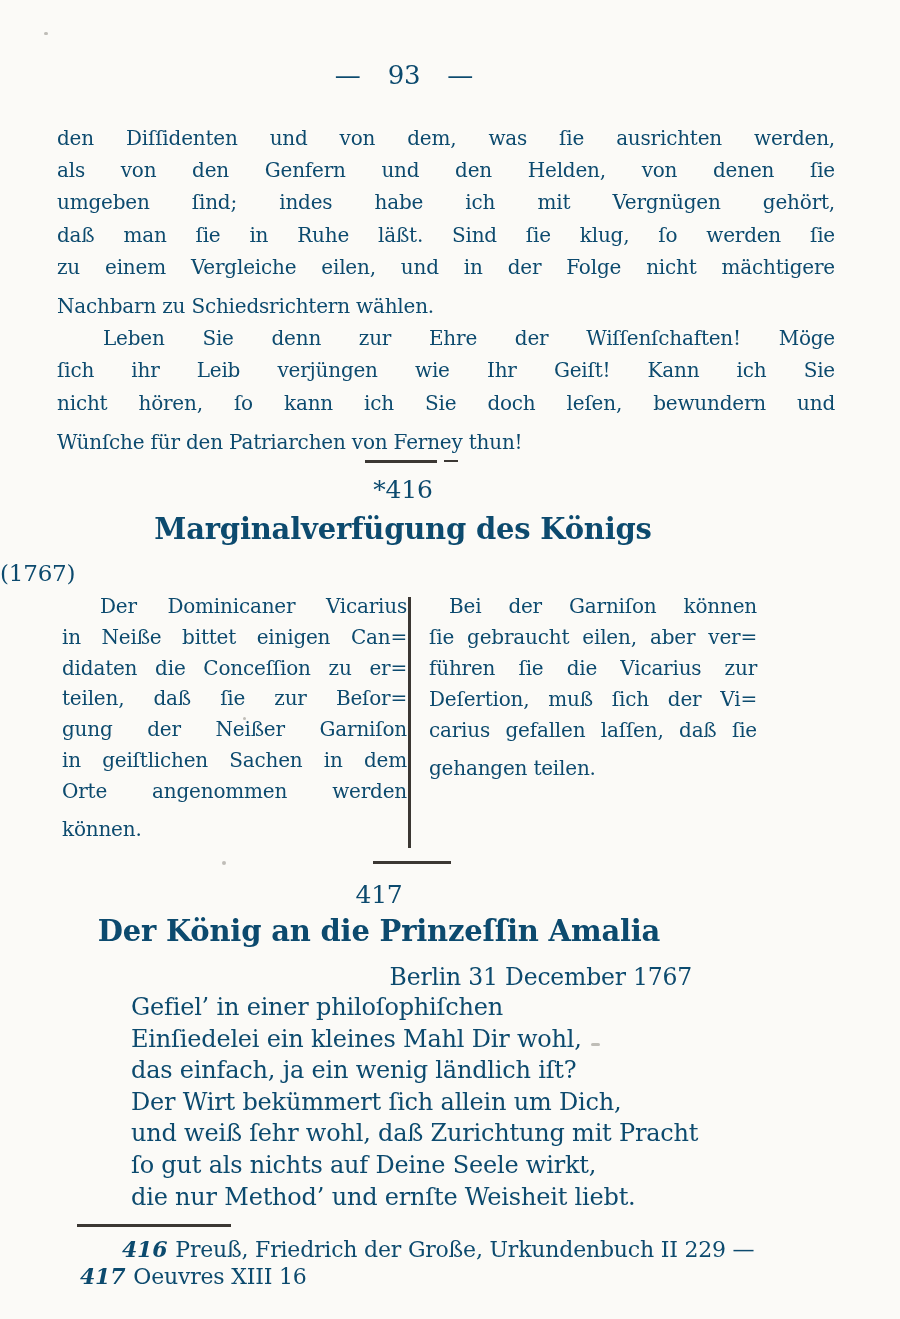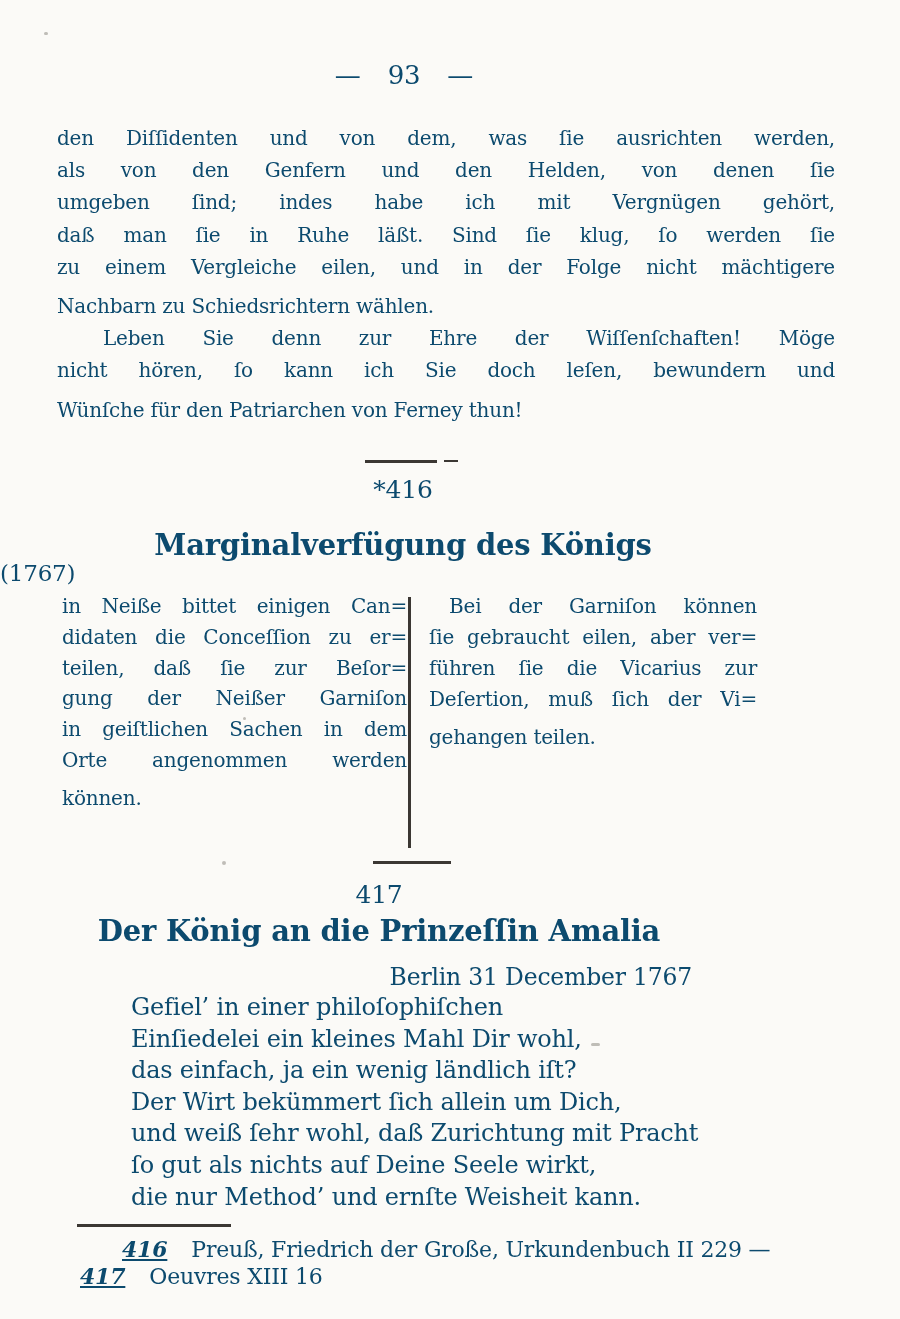--- a/index.html
+++ b/index.html
@@ -28,41 +28,41 @@
   .jl.last { text-align: justify; text-align-last: left; margin-top: 7px; }
   .indent1 { padding-left: 46px; }
   
   .rule { position: absolute; background: #3b3733; }
   .d1a { left: 365px; top: 460px; width: 72px; height: 2.5px; }
   .d1b { left: 444px; top: 460px; width: 14px; height: 2px; }
   .d2  { left: 373px; top: 861px; width: 78px; height: 2.5px; }
   .fnrule { left: 77px; top: 1224px; width: 154px; height: 2.5px; }
   
   .h416 { position: absolute; top: 477px; left: 0; width: 806px; text-align: center; }
-  .secnum { font-size: 25px; line-height: 25px; margin-bottom: 28px; }
+  .secnum { font-size: 25px; line-height: 25px; margin-bottom: 12px; }
   .sectitle { font-size: 29px; line-height: 30px; font-weight: bold; }
   .year { position: absolute; top: 560px; left: 0; width: 728px; font-size: 23px; }
   
   .col { position: absolute; font-size: 20px; }
   .col-left  { top: 591px; left: 62px;  width: 345px; line-height: 30.8px; }
   .col-right { top: 591px; left: 429px; width: 328px; line-height: 31px; }
   .col .indL { padding-left: 38px; }
   .col .indR { padding-left: 20px; }
   .vrule { position: absolute; left: 408px; top: 597px; width: 2.5px; height: 251px; background: #3b3733; }
   
   .h417 { position: absolute; top: 882px; left: 0; width: 758px; text-align: center; }
   .h417 .secnum { margin-bottom: 9px; }
   .dateline { position: absolute; top: 963px; left: 0; width: 692px; text-align: right; font-size: 23.5px; }
   
   .poem { position: absolute; top: 992px; left: 131px; font-size: 24px; line-height: 31.6px; }
   
   .fnline { position: absolute; font-size: 22px; line-height: 26px; }
   .fn1 { top: 1236px; left: 122px; }
   .fn2 { top: 1263px; left: 80px; }
-  .fnnum { font-style: italic; font-weight: bold; margin-right: 24px; text-decoration: underline; }
+  .fnnum { font-style: italic; font-weight: bold; margin-right: 8px; }
   
   .speck { position: absolute; background: #8e8a84; opacity: 0.55; border-radius: 2px; }
   .sp1 { left: 44px;  top: 32px;   width: 4px;  height: 3px; }
   .sp2 { left: 591px; top: 1043px; width: 9px;  height: 2.5px; }
   .sp3 { left: 222px; top: 861px;  width: 3.5px; height: 3.5px; }
   .sp4 { left: 243px; top: 717px;  width: 3px;  height: 3px; }
 </style>
 </head>
 <body>
 
@@ -78,69 +78,72 @@
   </div>
 
   <div class="letter">
     <div class="jl">den Diſſidenten und von dem, was ſie ausrichten werden,</div>
     <div class="jl">als von den Genfern und den Helden, von denen ſie</div>
     <div class="jl">umgeben ſind; indes habe ich mit Vergnügen gehört,</div>
     <div class="jl">daß man ſie in Ruhe läßt. Sind ſie klug, ſo werden ſie</div>
     <div class="jl">zu einem Vergleiche eilen, und in der Folge nicht mächtigere</div>
     <div class="jl last">Nachbarn zu Schiedsrichtern wählen.</div>
     <div class="jl indent1">Leben Sie denn zur Ehre der Wiſſenſchaften! Möge</div>
+    <div class="jl">ſich ihr Leib verjüngen wie Ihr Geiſt! Kann ich Sie</div>
     <div class="jl">nicht hören, ſo kann ich Sie doch leſen, bewundern und</div>
     <div class="jl last">Wünſche für den Patriarchen von Ferney thun!</div>
   </div>
 
   <div class="rule d1a"></div>
   <div class="rule d1b"></div>
 
   <div class="h416">
     <div class="secnum">*416</div>
     <div class="sectitle">Marginalverfügung des Königs</div>
   </div>
   <div class="year">(1767)</div>
 
   <div class="col col-left">
+    <div class="jl indL">Der Dominicaner Vicarius</div>
     <div class="jl">in Neiße bittet einigen Can=</div>
     <div class="jl">didaten die Conceſſion zu er=</div>
     <div class="jl">teilen, daß ſie zur Beſor=</div>
     <div class="jl">gung der Neißer Garniſon</div>
     <div class="jl">in geiſtlichen Sachen in dem</div>
     <div class="jl">Orte angenommen werden</div>
     <div class="jl last">können.</div>
   </div>
 
   <div class="vrule"></div>
 
   <div class="col col-right">
     <div class="jl indR">Bei der Garniſon können</div>
     <div class="jl">ſie gebraucht eilen, aber ver=</div>
     <div class="jl">führen ſie die Vicarius zur</div>
     <div class="jl">Deſertion, muß ſich der Vi=</div>
+    <div class="jl">carius gefallen laſſen, daß ſie</div>
     <div class="jl last">gehangen teilen.</div>
   </div>
 
   <div class="rule d2"></div>
 
   <div class="h417">
     <div class="secnum">417</div>
     <div class="sectitle">Der König an die Prinzeſſin Amalia</div>
   </div>
   <div class="dateline">Berlin 31 December 1767</div>
 
   <div class="poem">
     <div>Gefiel’ in einer philoſophiſchen</div>
     <div>Einſiedelei ein kleines Mahl Dir wohl,</div>
     <div>das einfach, ja ein wenig ländlich iſt?</div>
     <div>Der Wirt bekümmert ſich allein um Dich,</div>
     <div>und weiß ſehr wohl, daß Zurichtung mit Pracht</div>
     <div>ſo gut als nichts auf Deine Seele wirkt,</div>
-    <div>die nur Method’ und ernſte Weisheit kann.</div>
+    <div>die nur Method’ und ernſte Weisheit liebt.</div>
   </div>
 
   <div class="rule fnrule"></div>
 
   <div class="fnline fn1">
     <span class="fnnum">416</span><span>Preuß, Friedrich der Große, Urkundenbuch II 229 —</span>
   </div>
   <div class="fnline fn2">
     <span class="fnnum">417</span><span>Oeuvres XIII 16</span>
   </div>

